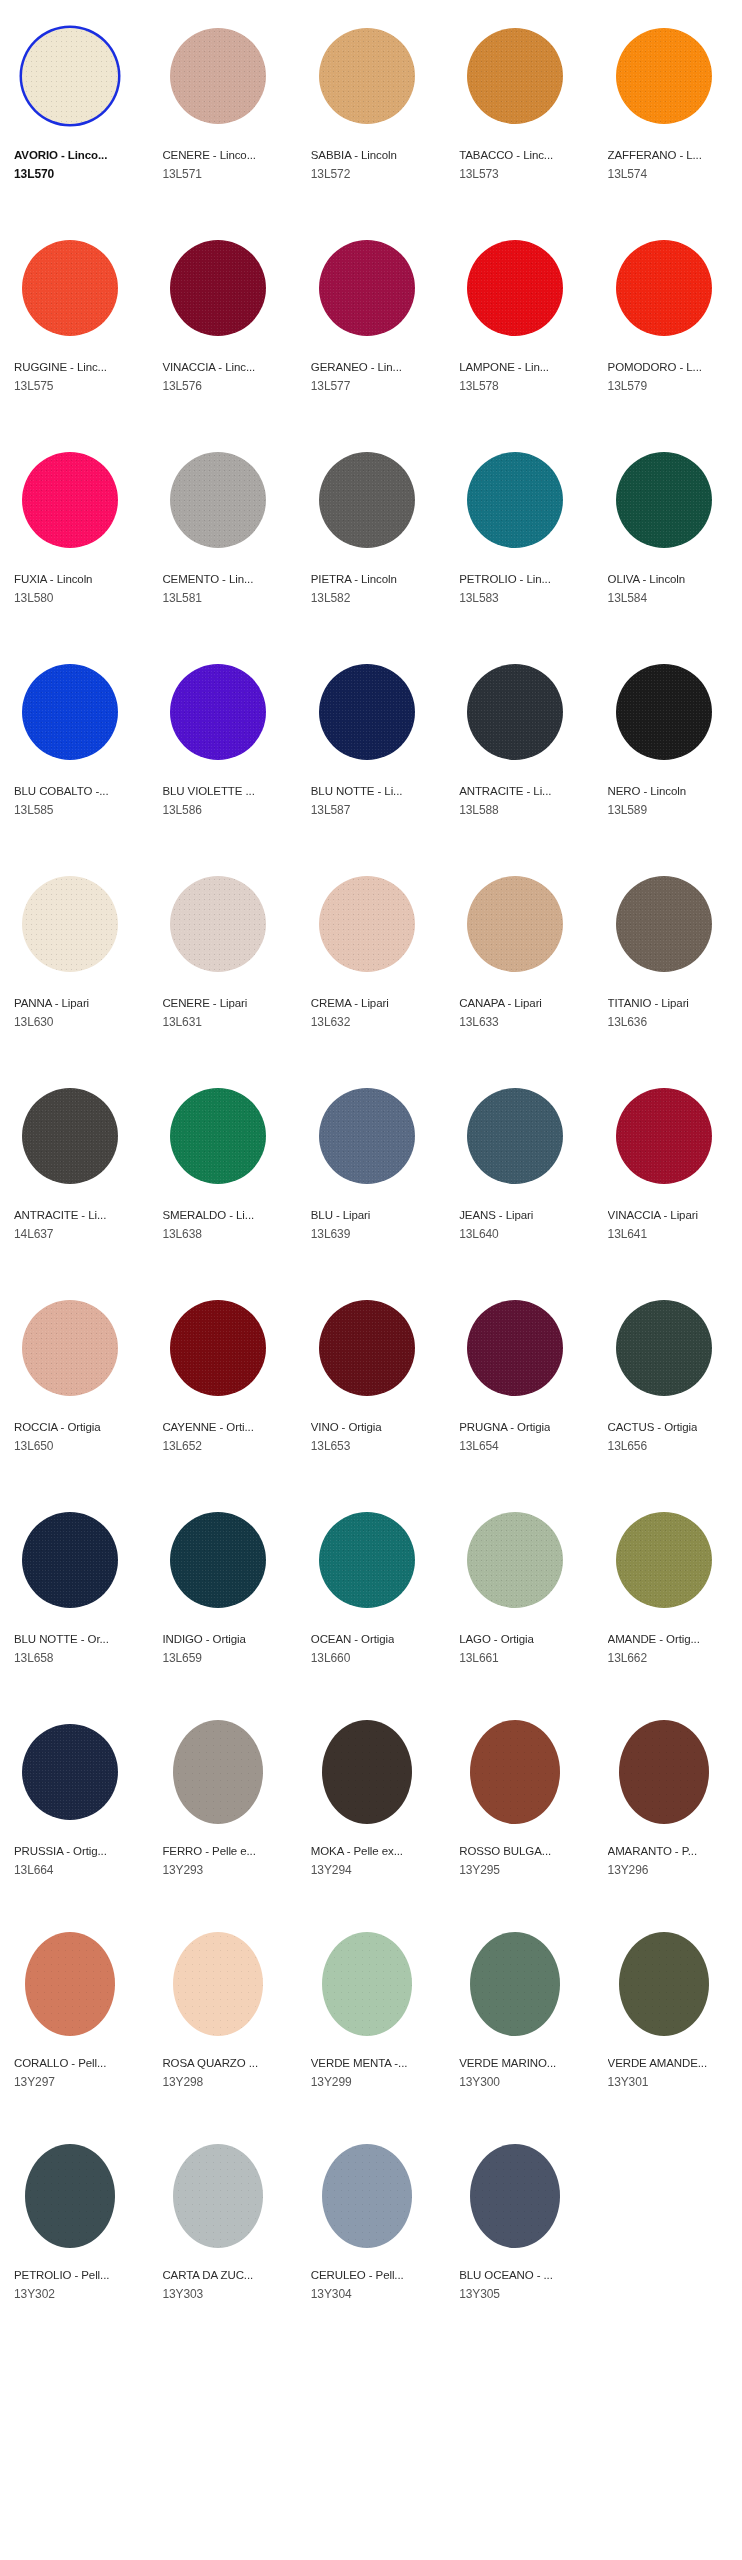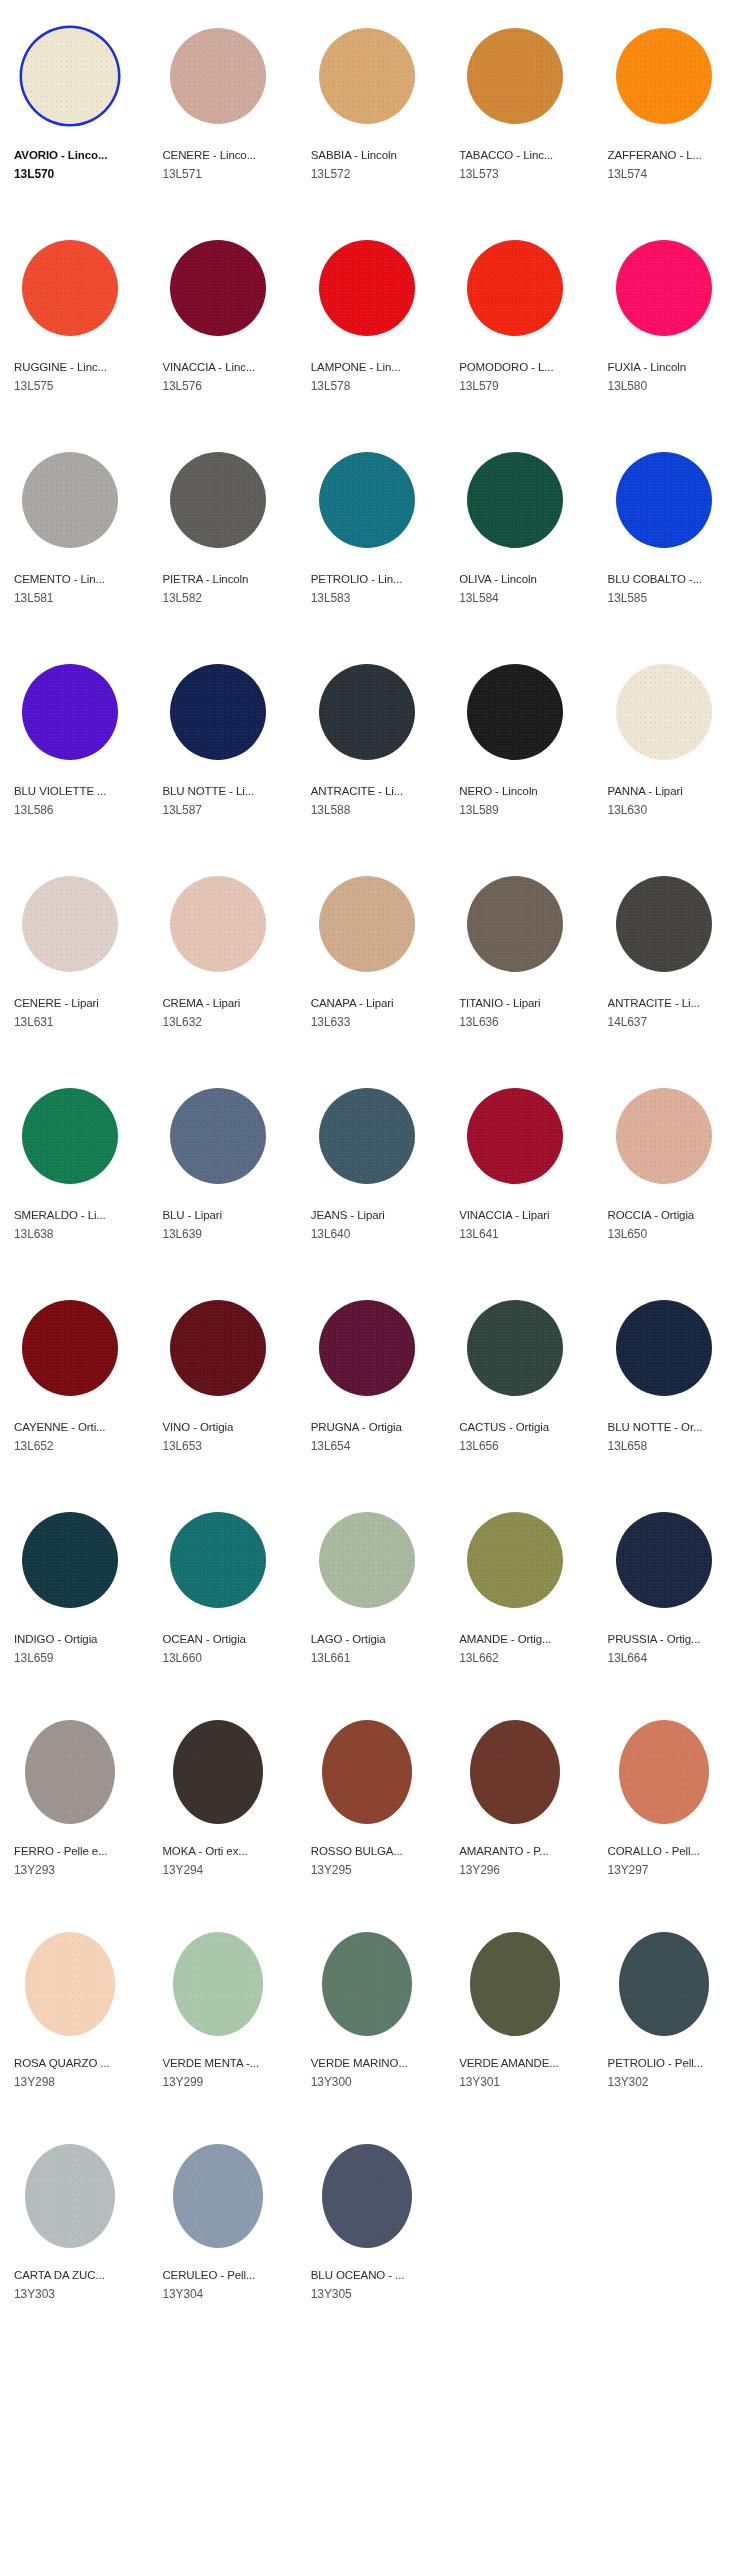--- a/index.html
+++ b/index.html
@@ -159,20 +159,27 @@
       </div>
       <div class="swatch-cell">
         <div class="chip-wrap">
           <div class="chip" style="background: rgb(125, 10, 40);"></div>
         </div>
         <div class="label-name">VINACCIA - Linc...</div>
         <div class="label-code">13L576</div>
       </div>
       <div class="swatch-cell">
         <div class="chip-wrap">
+          <div class="chip" style="background: rgb(156, 16, 69);"></div>
+        </div>
+        <div class="label-name">GERANEO - Lin...</div>
+        <div class="label-code">13L577</div>
+      </div>
+      <div class="swatch-cell">
+        <div class="chip-wrap">
           <div class="chip" style="background: rgb(229, 11, 19);"></div>
         </div>
         <div class="label-name">LAMPONE - Lin...</div>
         <div class="label-code">13L578</div>
       </div>
       <div class="swatch-cell">
         <div class="chip-wrap">
           <div class="chip" style="background: rgb(240, 36, 16);"></div>
         </div>
         <div class="label-name">POMODORO - L...</div>
@@ -399,21 +406,21 @@
         <div class="chip-wrap">
           <div class="chip leather" style="background: rgb(157, 149, 141);"></div>
         </div>
         <div class="label-name">FERRO - Pelle e...</div>
         <div class="label-code">13Y293</div>
       </div>
       <div class="swatch-cell">
         <div class="chip-wrap">
           <div class="chip leather" style="background: rgb(60, 50, 44);"></div>
         </div>
-        <div class="label-name">MOKA - Orti ex...</div>
+        <div class="label-name">MOKA - Pelle ex...</div>
         <div class="label-code">13Y294</div>
       </div>
       <div class="swatch-cell">
         <div class="chip-wrap">
           <div class="chip leather" style="background: rgb(138, 68, 48);"></div>
         </div>
         <div class="label-name">ROSSO BULGA...</div>
         <div class="label-code">13Y295</div>
       </div>
       <div class="swatch-cell">

